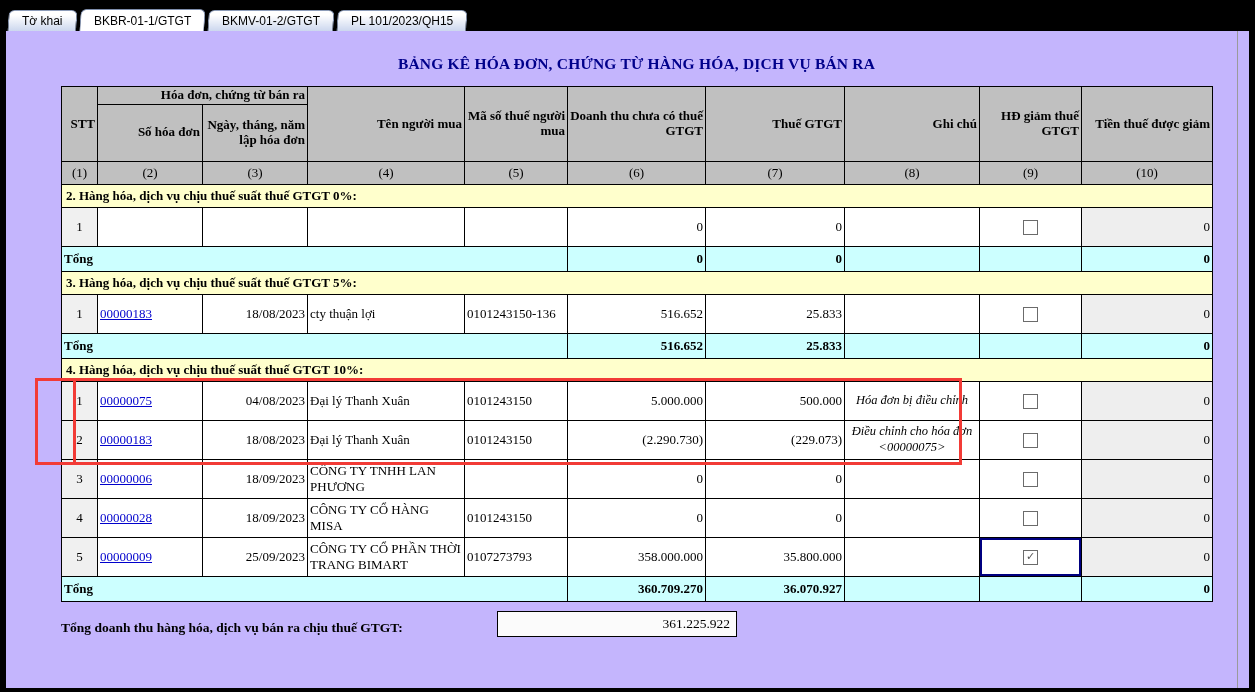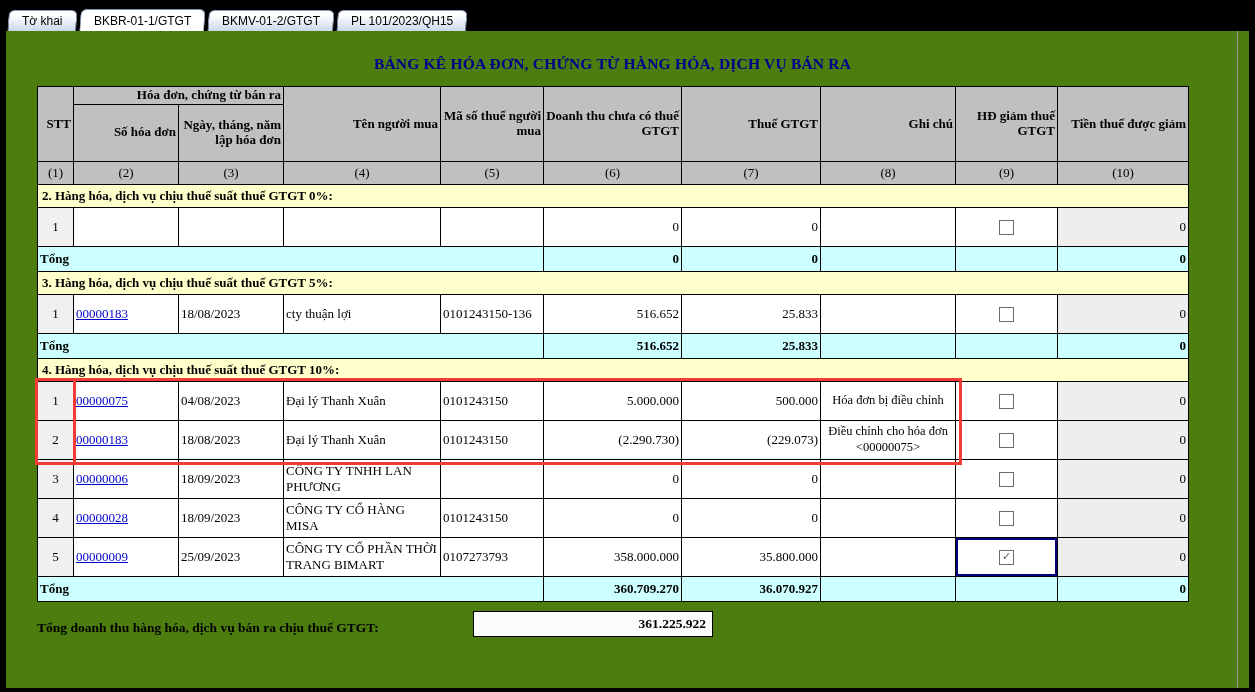--- a/index.html
+++ b/index.html
@@ -13,61 +13,61 @@
   .tab{
     font-family:"Liberation Sans","DejaVu Sans",sans-serif;font-size:12px;color:#000;
     background:linear-gradient(#ffffff 20%,#ccd7ee 100%);
     border:1px solid #8d9cb8;border-bottom:none;border-radius:6px 6px 0 0;
     padding:3px 13px 3px 13px;margin-right:3px;cursor:pointer;white-space:nowrap;
     transform:skewX(-4deg);
   }
   .tab span{display:inline-block;transform:skewX(4deg);}
   .tab.active{background:#fff;padding-top:4px;border-color:#7e8dab;}
   
-  #content{position:absolute;top:23px;left:0;right:0;bottom:0;background:#4d7c0f;}
+  #content{position:absolute;top:23px;left:0;right:0;bottom:0;background:#c4b5fd;padding-left:24px;}
   #content::after{content:"";position:absolute;right:11px;top:0;bottom:0;width:1px;background:#9a9a9a;}
   .page-title{
     width:1151px;margin:24px 0 13px 31px;text-align:center;
     font-size:15.5px;font-weight:bold;color:#00008b;letter-spacing:.2px;
   }
   
   table.bk{
     margin-left:31px;width:1151px;border-collapse:collapse;table-layout:fixed;
     font-size:13px;color:#000;background:#fff;
   }
   table.bk th,table.bk td{border:1px solid #000;overflow:hidden;padding:1px 2px;}
   table.bk thead th{background:#c0c0c0;font-weight:bold;text-align:right;line-height:1.15;}
   tr.colnums td{background:#c0c0c0;text-align:center;height:20px;}
   tr.section-row td{background:#ffffcc;font-weight:bold;text-align:left;padding:3px 4px;margin-left:40px;}
   tr.total-row td{background:#ccffff;font-weight:bold;height:22px;}
   tr.data-row td{height:36px;background:#fff;}
   td.stt{background:#f0f0f0 !important;text-align:center;}
   td.num{text-align:right;padding-right:5px;}
-  td.center{text-align:left;}
+  td.center{text-align:right;}
   td.left{text-align:left;padding-left:5px;}
   td.grayed{background:#eeeeee !important;}
-  td.note-cell{text-align:center;font-size:12.5px;line-height:1.25;}
+  td.note-cell{text-align:center;font-size:12.5px;line-height:1.25;font-style:italic;}
   td.cb-cell{text-align:center;}
   td.cb-focus{box-shadow:inset 0 0 0 2px #000080;}
   a.inv{color:#0000cc;text-decoration:underline;cursor:pointer;}
   .cb{
     display:inline-block;width:13px;height:13px;border:1px solid #6b6b6b;background:#fff;
     line-height:12px;font-size:11px;color:#555;text-align:center;vertical-align:middle;
     font-family:"DejaVu Sans",sans-serif;
   }
   
   .hl-box{position:absolute;border:3px solid #f23b36;pointer-events:none;z-index:5;}
   .hl-line{position:absolute;width:3px;background:#f23b36;pointer-events:none;z-index:5;}
   
   .sumrow{display:flex;align-items:center;margin-left:31px;margin-top:9px;gap:30px;}
   .sumrow .lbl{width:406px;font-weight:bold;font-size:13.5px;padding-top:8px;}
   .sumrow .box{
     width:232px;height:24px;border:1px solid #000;background:#fbfbfb;
     display:flex;align-items:center;justify-content:flex-end;
-    padding-right:6px;font-weight:bold;font-size:13.5px;
+    padding-right:6px;font-weight:normal;font-size:13.5px;
   }
 </style>
 </head>
 <body>
 
 <div id="app">
   <div id="tabbar">
       <div class="tab"><span>Tờ khai</span></div>
       <div class="tab active"><span>BKBR-01-1/GTGT</span></div>
       <div class="tab"><span>BKMV-01-2/GTGT</span></div>

